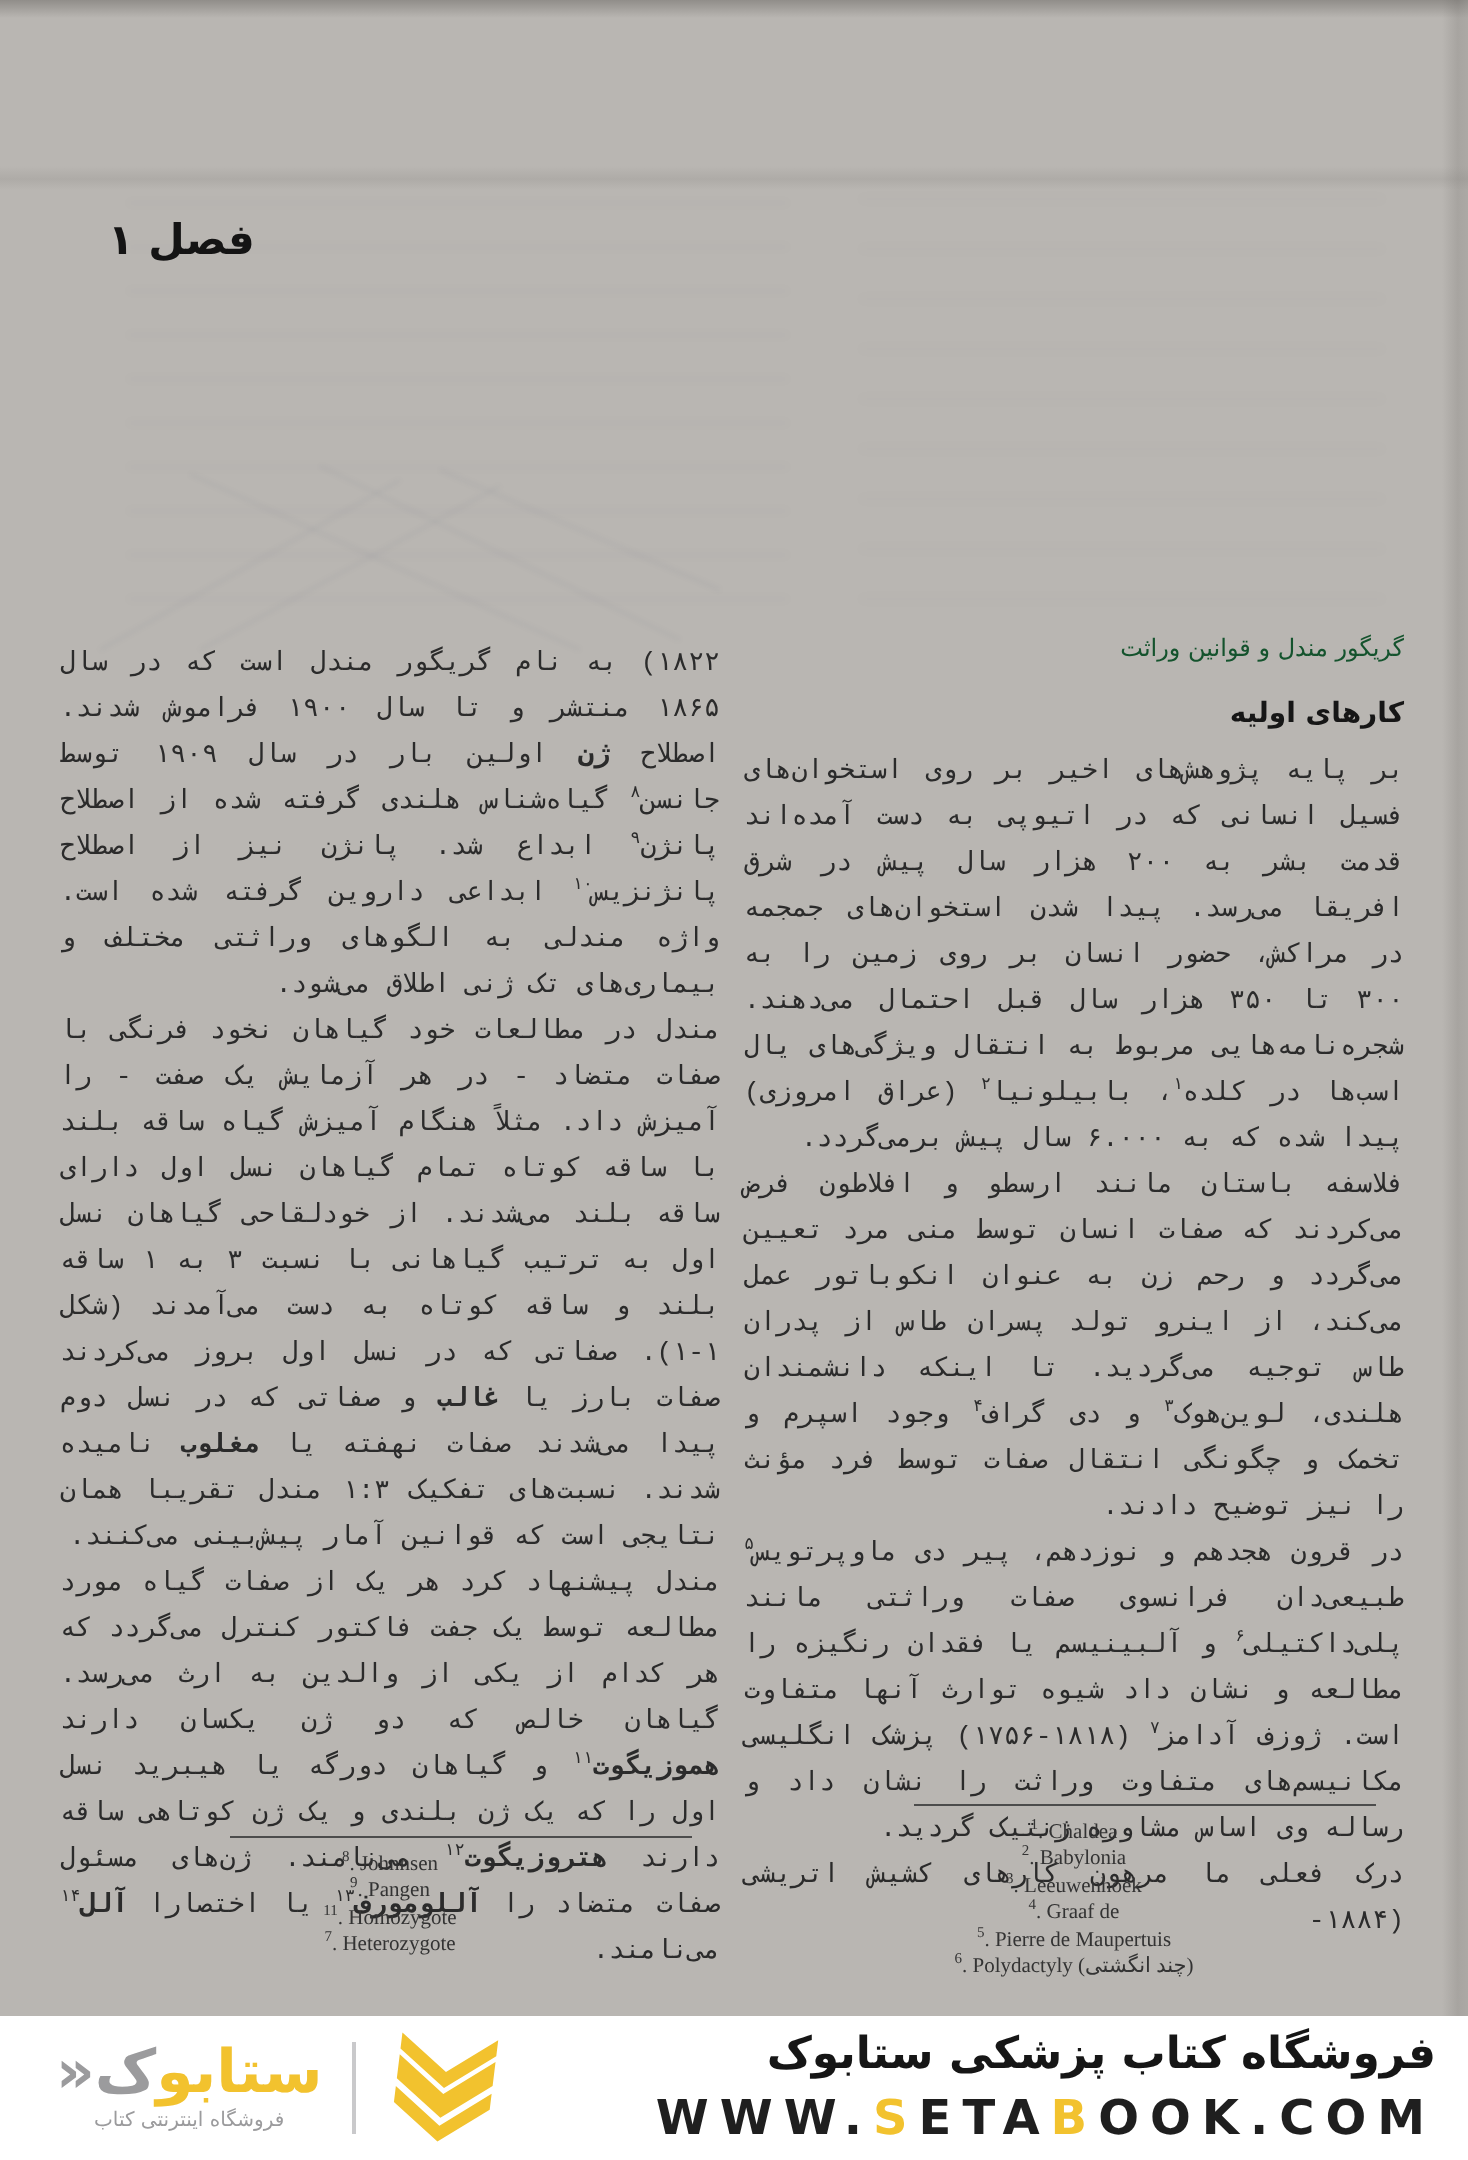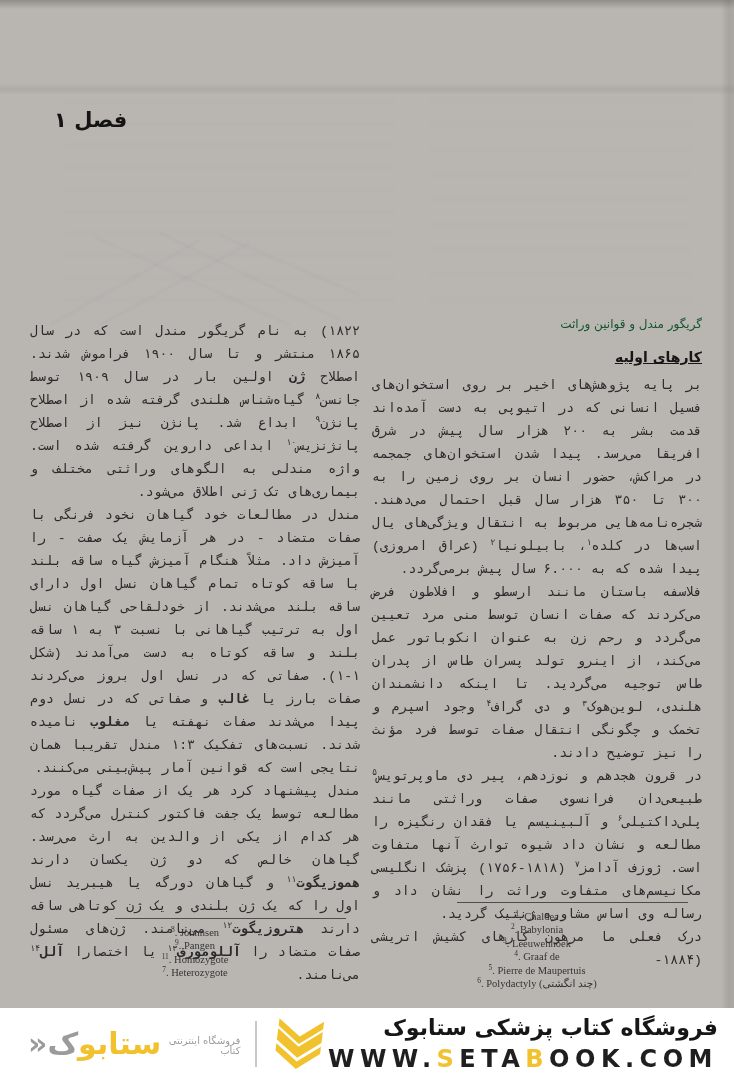--- a/index.html
+++ b/index.html
@@ -40,34 +40,34 @@
     font-size:21px;font-weight:bold;color:#141414;letter-spacing:.5px;}
   .title{position:absolute;top:184px;right:134px;direction:rtl;text-align:right;
     font-size:27px;font-weight:bold;color:#111;}
 
   
   .columns{position:absolute;top:312px;left:30px;right:32px;height:696px;
     display:flex;gap:12px;direction:rtl;}
   .col{flex:1 1 0;position:relative;direction:rtl;}
   .col-left .paras{padding-top:8px;}
   h2.sec{margin:0 0 10px 0;font-size:12px;font-weight:normal;color:#14532d;line-height:24px;}
-  h3.sub{margin:0 0 6px 0;font-size:14px;font-weight:bold;color:#161616;line-height:22px;text-decoration:underline;}
+  h3.sub{margin:0 0 6px 0;font-size:14px;font-weight:bold;color:#161616;line-height:22px;}
   .paras p{margin:0;font-size:13.2px;line-height:23px;text-align:justify;color:#2b2b2b;font-family:Liberation Mono, monospace;}
   .paras p sup{font-size:8.5px;line-height:0;}
   .fnblock{position:absolute;left:0;right:0;top:590px;}
   .col-left .fnblock{top:606px;}
   .fn-rule{height:1px;background:#4c4c4c;width:70%;margin:0 14px 7px auto;}
   .fns{direction:ltr;text-align:center;font-family:"Liberation Serif","DejaVu Serif",serif;
     color:#333;font-size:10.5px;line-height:13.4px;}
   .fns .fn sup{font-size:7.5px;line-height:0;}
 
   
   .footer{position:absolute;left:0;right:0;bottom:0;height:72px;background:#ffffff;
     display:flex;align-items:center;padding:0 16px 0 28px;box-sizing:border-box;z-index:5;}
-  .logo-block{display:flex;flex-direction:row;align-items:center;line-height:1;}
+  .logo-block{display:flex;flex-direction:column;align-items:center;line-height:1;}
   .logo-word{direction:rtl;font-size:30px;font-weight:bold;letter-spacing:1px;}
   .logo-sub{margin-top:4px;font-size:10px;color:var(--gray);direction:rtl;}
   .logo-divider{width:2px;height:46px;background:#c9c9cb;margin:0 13px 0 15px;}
   .emblem{display:block;}
   .footer-right{margin-left:auto;display:flex;flex-direction:column;align-items:flex-end;line-height:1;}
   .store-line{direction:rtl;font-size:22px;font-weight:600;color:#161616;}
   .site-line{margin-top:8px;font-size:24px;font-weight:bold;letter-spacing:5.5px;direction:ltr;}
   .accent{color:var(--accent);}
   .gray{color:var(--gray);}
   .dark{color:var(--dark);}

